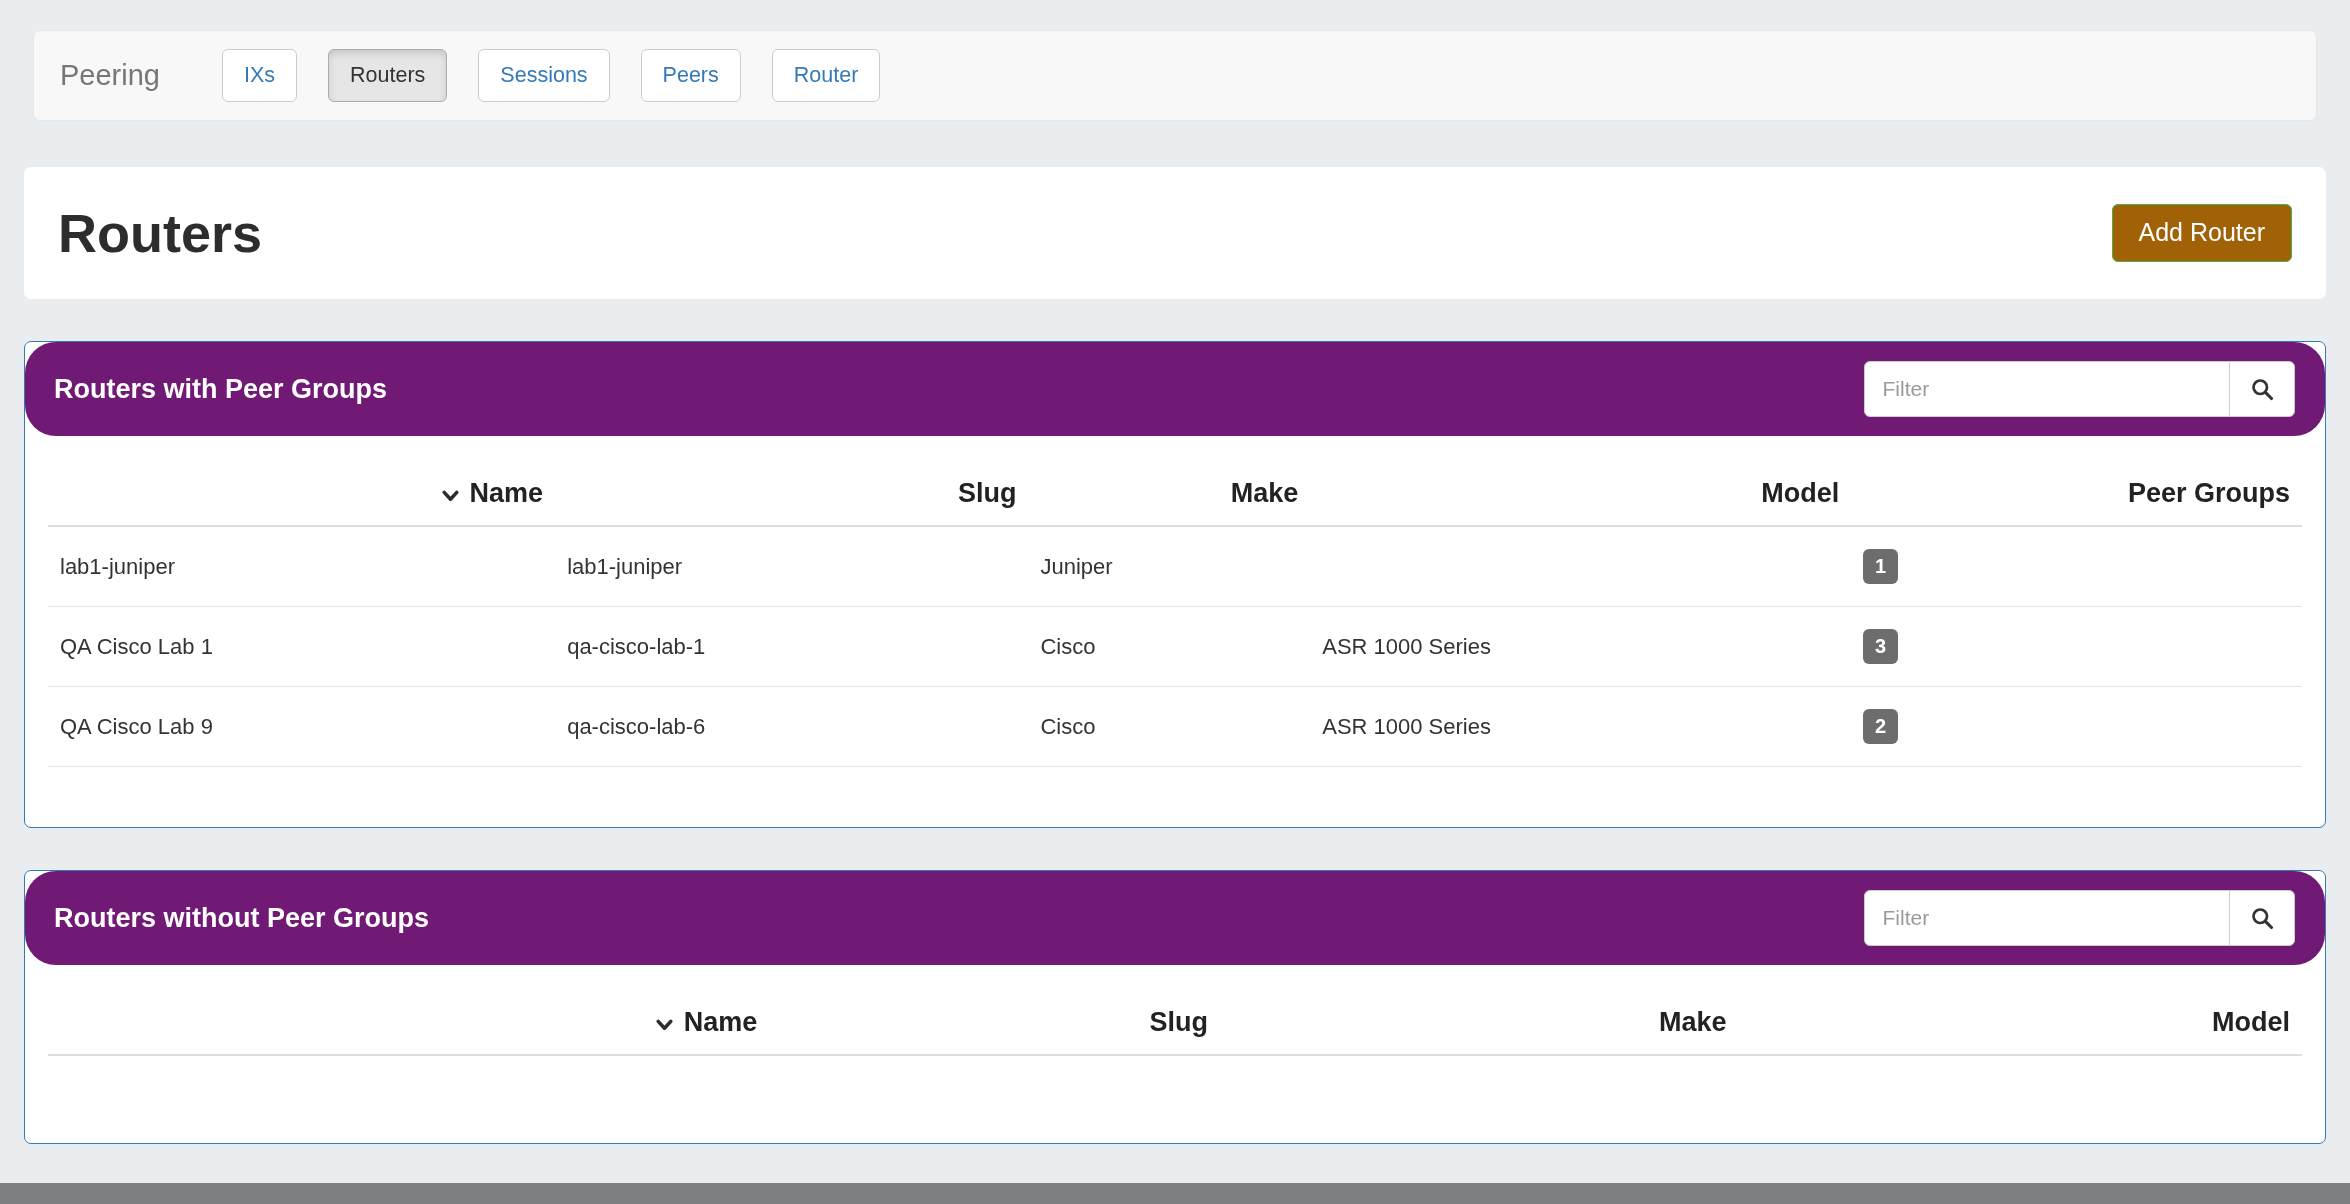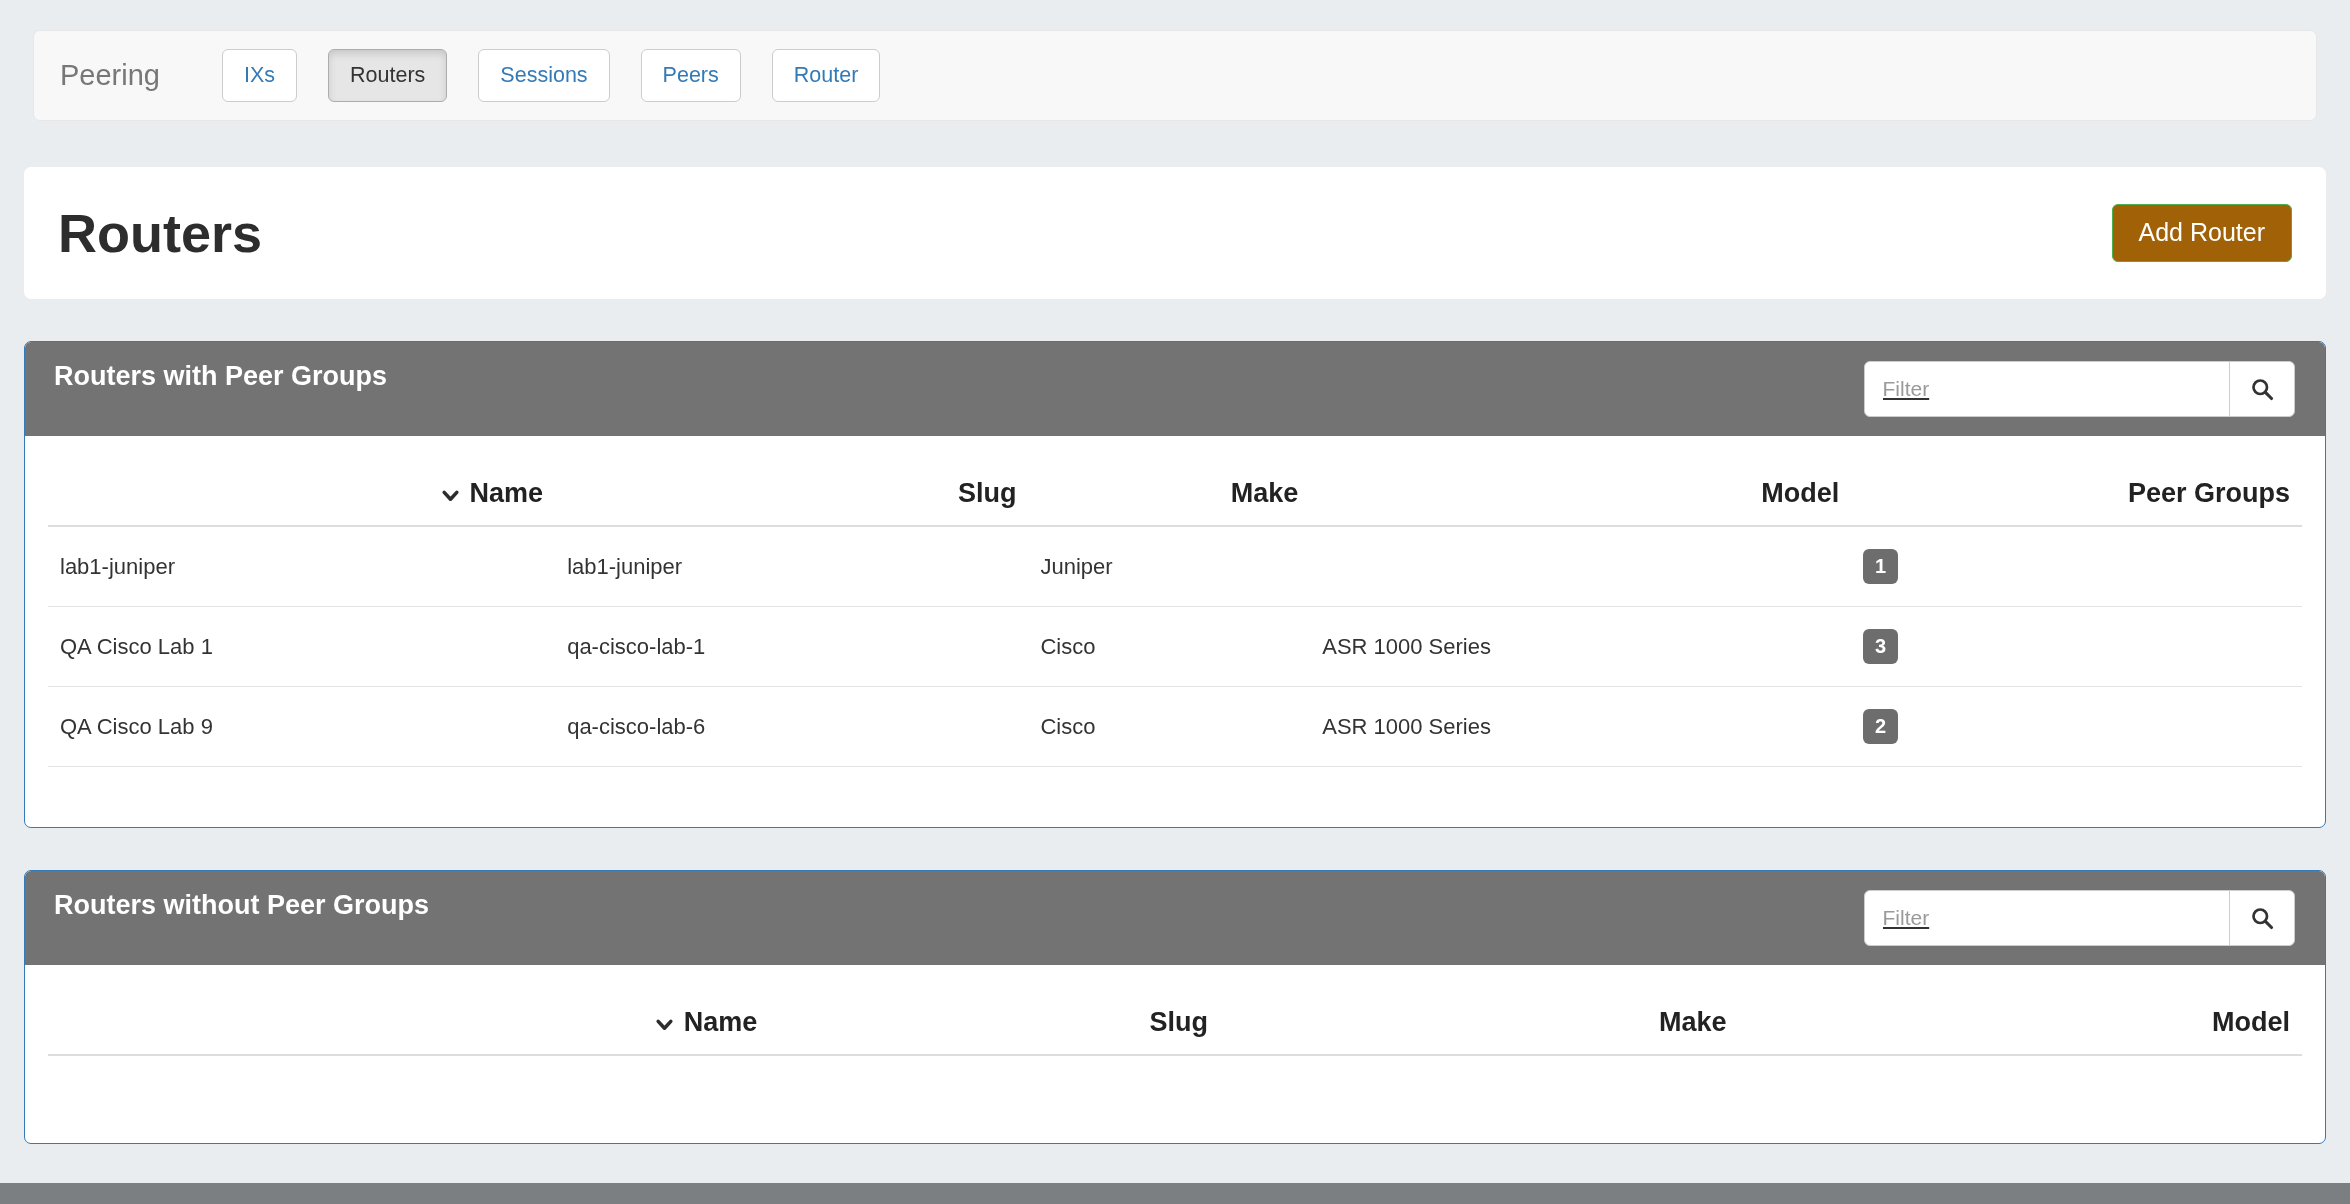--- a/index.html
+++ b/index.html
@@ -75,40 +75,40 @@
 
   
   .panel {
     margin-top: 42px;
     background: #fff;
     border: 1.5px solid #337ab7;
     border-radius: 7px;
     overflow: hidden;
   }
   .panel-heading {
-    background: #737373;
+    background: #701a75;
     color: #fff;
     padding: 19px 30px 19px 29px;
     display: flex;
-    align-items: flex-start;
+    align-items: center;
     justify-content: space-between;
+    border-radius: 31px;
   }
   .panel-title { font-size: 27px; font-weight: 700; }
   .filter-group { display: flex; }
   .filter-input {
     width: 367px;
     height: 56px;
     font-family: inherit;
     font-size: 21px;
     padding: 16px 18px;
     border: 1.5px solid #ccc;
     border-radius: 6px 0 0 6px;
     outline: none;
     color: #333;
-    text-decoration: underline;
   }
   .filter-input::placeholder { color: #9a9a9a; }
   .filter-btn {
     width: 66px;
     height: 56px;
     margin-left: -1.5px;
     background: #fff;
     border: 1.5px solid #ccc;
     border-radius: 0 6px 6px 0;
     display: flex;

